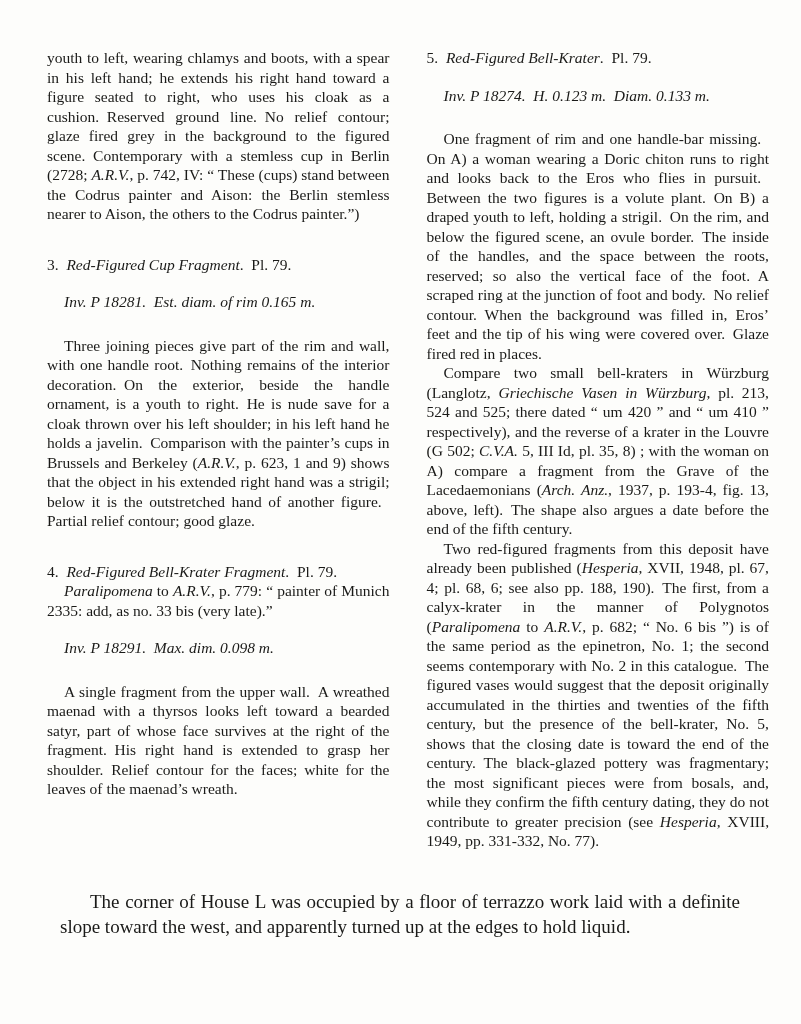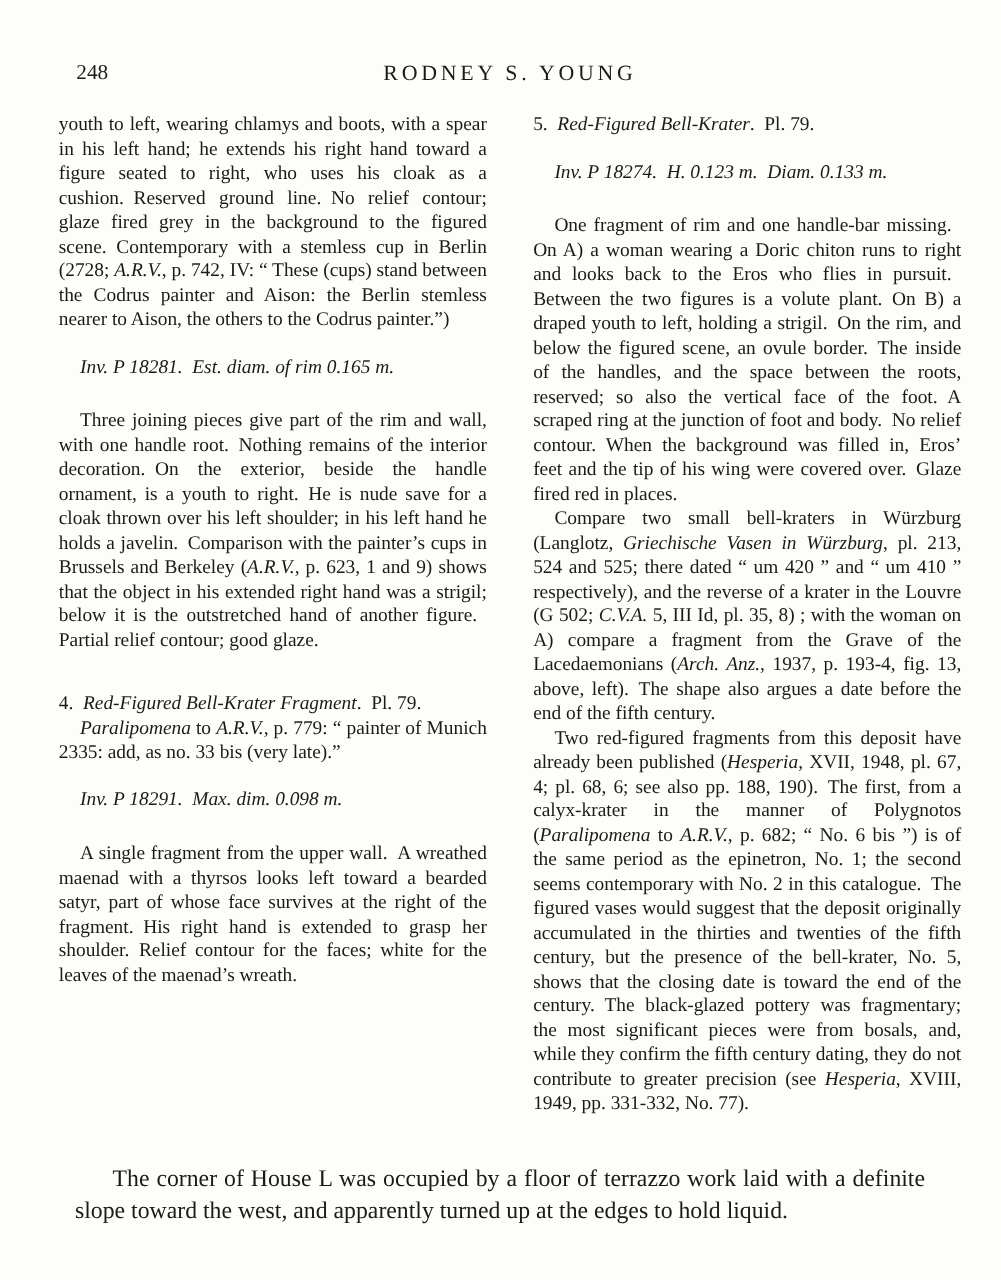--- a/index.html
+++ b/index.html
@@ -63,31 +63,28 @@
     text-align: justify;
     text-indent: 30px;
   }
   i { font-style: italic; }
 </style>
 </head>
 <body>
 
 <div class="page">
 
-  <div class="running-header">
-    <span class="page-number">248</span>
-    <span class="running-head">RODNEY S. YOUNG</span>
-  </div>
 
   <div class="columns">
 
     <div class="col">
       <p class="cont"><span>youth to left, wearing chlamys and boots, with a spear in his left hand; he extends his right hand toward a figure seated to right, who uses his cloak as a cushion. Reserved ground line. No relief contour; glaze fired grey in the background to the figured scene. Contemporary with a stemless cup in Berlin (2728; </span><i>A.R.V.</i><span>, p. 742, IV: “ These (cups) stand between the Codrus painter and Aison: the Berlin stemless nearer to Aison, the others to the Codrus painter.”)</span></p>
 
       <section>
+        <p class="entry-heading"><span>3. </span><i>Red-Figured Cup Fragment</i><span>. Pl. 79.</span></p>
         <p class="inv">Inv. P 18281. Est. diam. of rim 0.165 m.</p>
         <p class="desc"><span>Three joining pieces give part of the rim and wall, with one handle root. Nothing remains of the interior decoration. On the exterior, beside the handle ornament, is a youth to right. He is nude save for a cloak thrown over his left shoulder; in his left hand he holds a javelin. Comparison with the painter’s cups in Brussels and Berkeley (</span><i>A.R.V.</i><span>, p. 623, 1 and 9) shows that the object in his extended right hand was a strigil; below it is the outstretched hand of another figure. Partial relief contour; good glaze.</span></p>
       </section>
 
       <section>
         <p class="entry-heading"><span>4. </span><i>Red-Figured Bell-Krater Fragment</i><span>. Pl. 79.</span></p>
         <p class="ref"><i>Paralipomena</i><span> to </span><i>A.R.V.</i><span>, p. 779: “ painter of Munich 2335: add, as no. 33 bis (very late).”</span></p>
         <p class="inv">Inv. P 18291. Max. dim. 0.098 m.</p>
         <p class="desc"><span>A single fragment from the upper wall. A wreathed maenad with a thyrsos looks left toward a bearded satyr, part of whose face survives at the right of the fragment. His right hand is extended to grasp her shoulder. Relief contour for the faces; white for the leaves of the maenad’s wreath.</span></p>
       </section>

